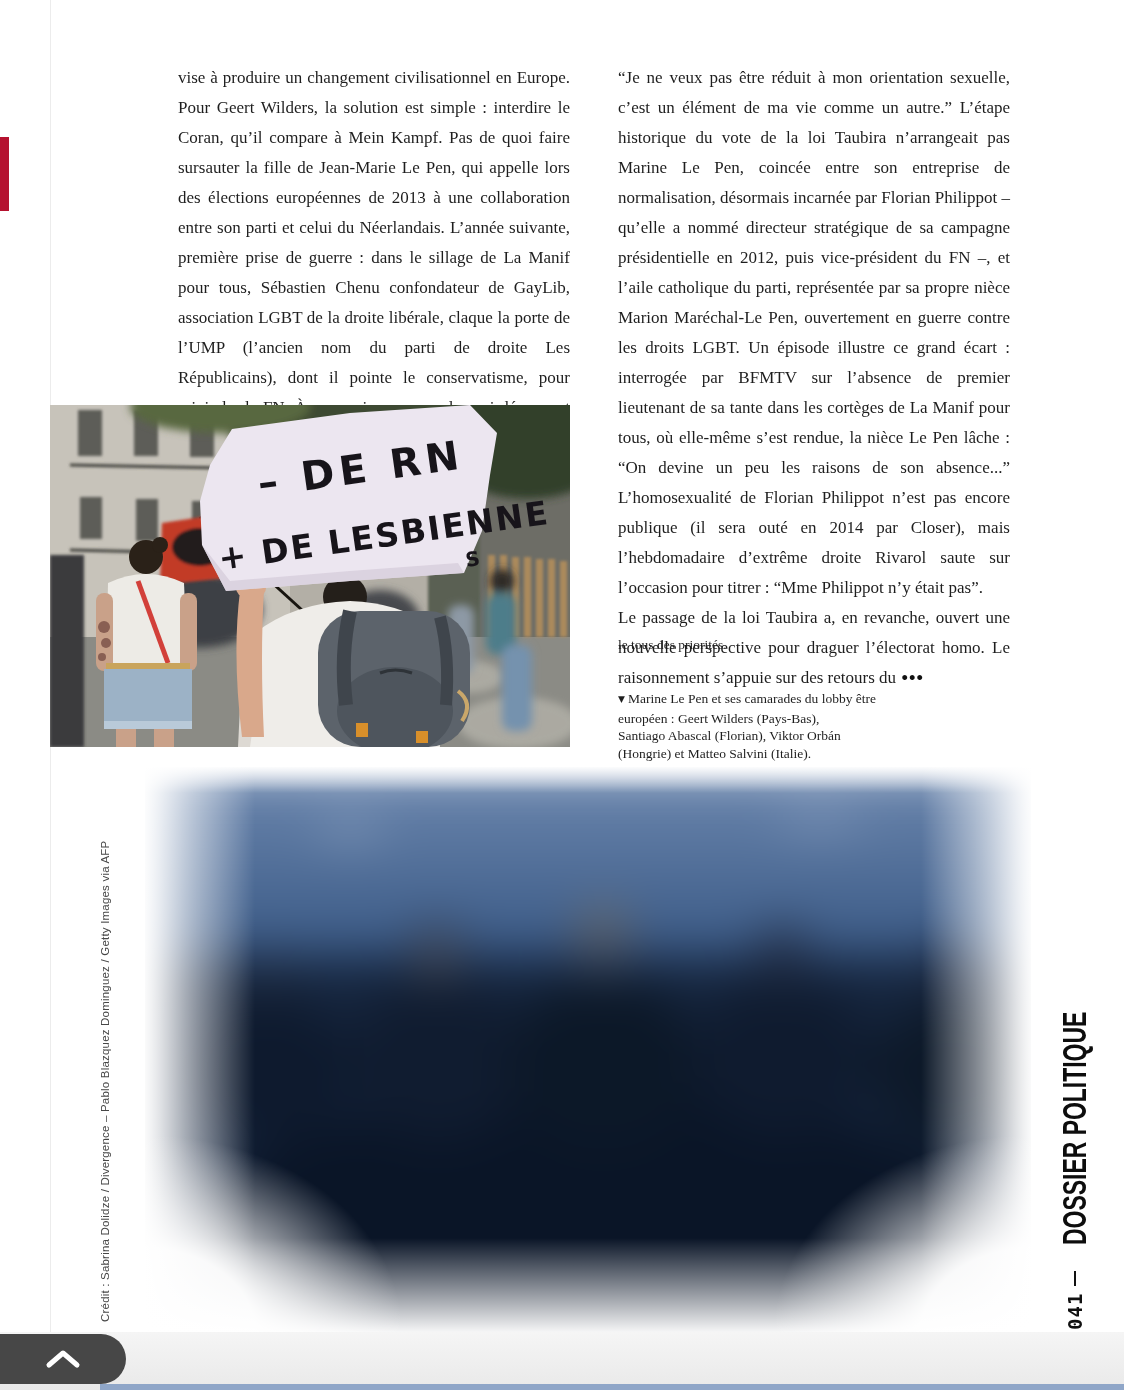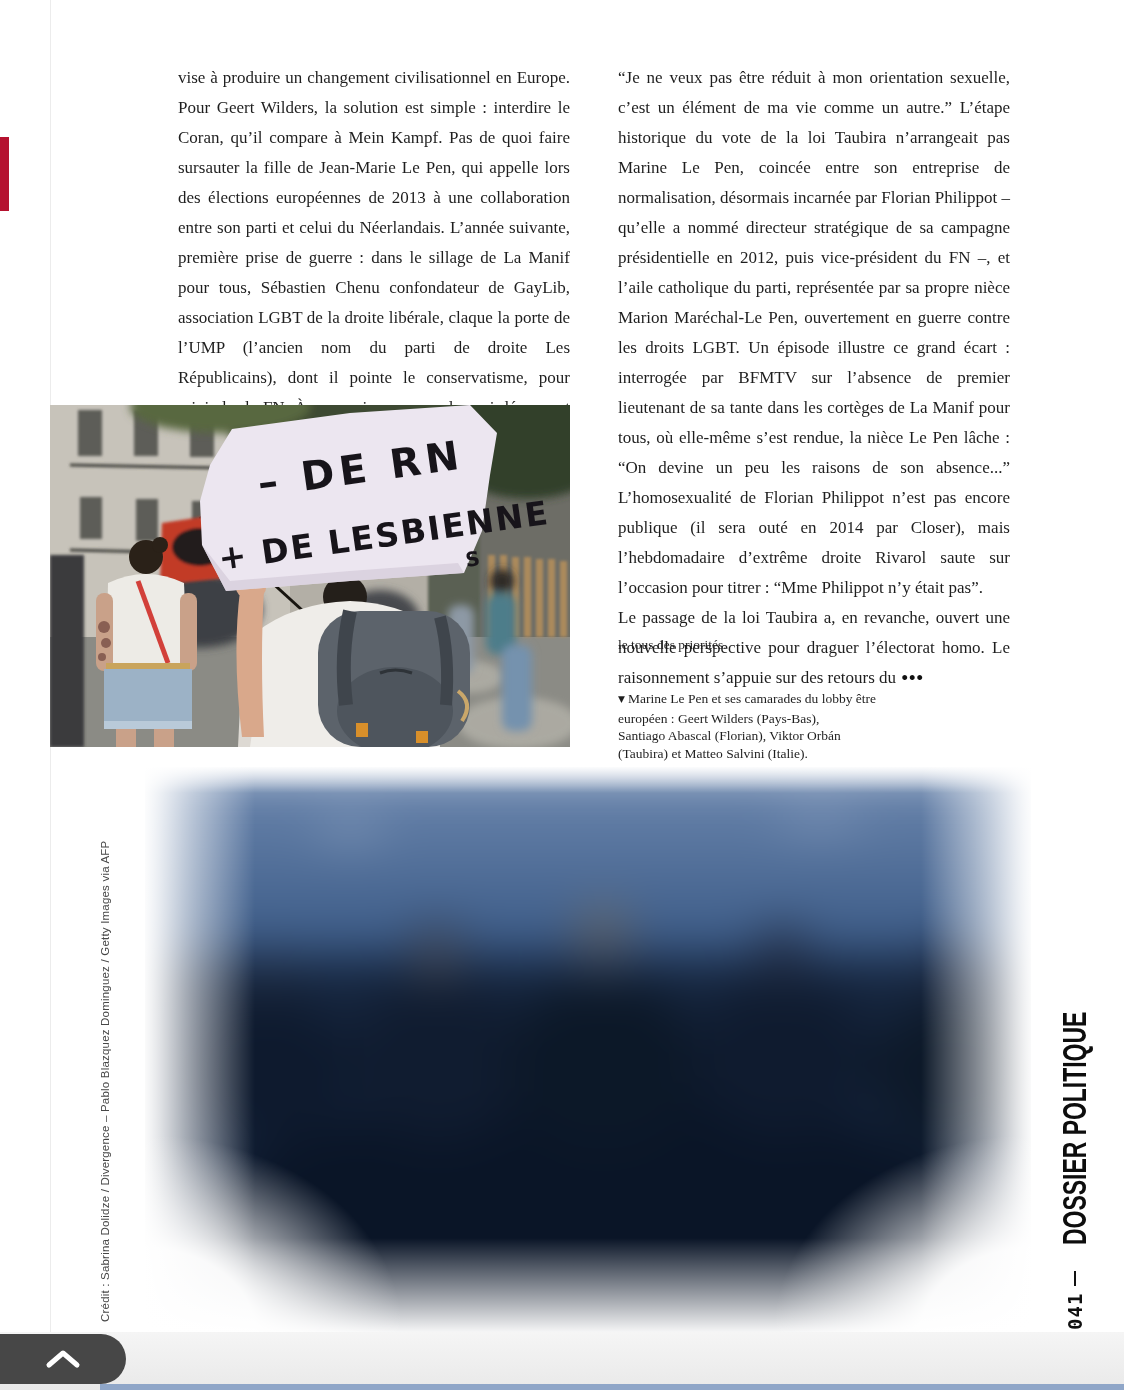--- a/index.html
+++ b/index.html
@@ -217,21 +217,21 @@
 
 <div class="caption caption-1">
   <div>le tous des priorités.</div>
 </div>
 
 <div class="caption caption-2">
   <div><span class="cap-arrow">▼</span><span>Marine Le Pen et ses camarades du lobby être</span></div>
   <div>
       <div>européen : Geert Wilders (Pays-Bas),</div>
       <div>Santiago Abascal (Florian), Viktor Orbán</div>
-      <div>(Taubira) et Matteo Salvini (Italie).</div>
+      <div>(Hongrie) et Matteo Salvini (Italie).</div>
     </div>
 </div>
 
 <div class="photo2">
   <div class="p2-art">
     <div style="position:absolute;left:8px;right:8px;top:10px;height:215px;background:linear-gradient(180deg,#6d88af,#32527f);"></div>
     <div style="position:absolute;left:8px;right:8px;top:200px;bottom:12px;background:#16263f;"></div>
     <div class="p2" style="left:60px;top:330px;width:800px;height:300px;background:#0a1527;"></div>
 
     <div class="p2" style="left:104px;top:194px;width:54px;height:58px;background:#1d2a40;"></div>

